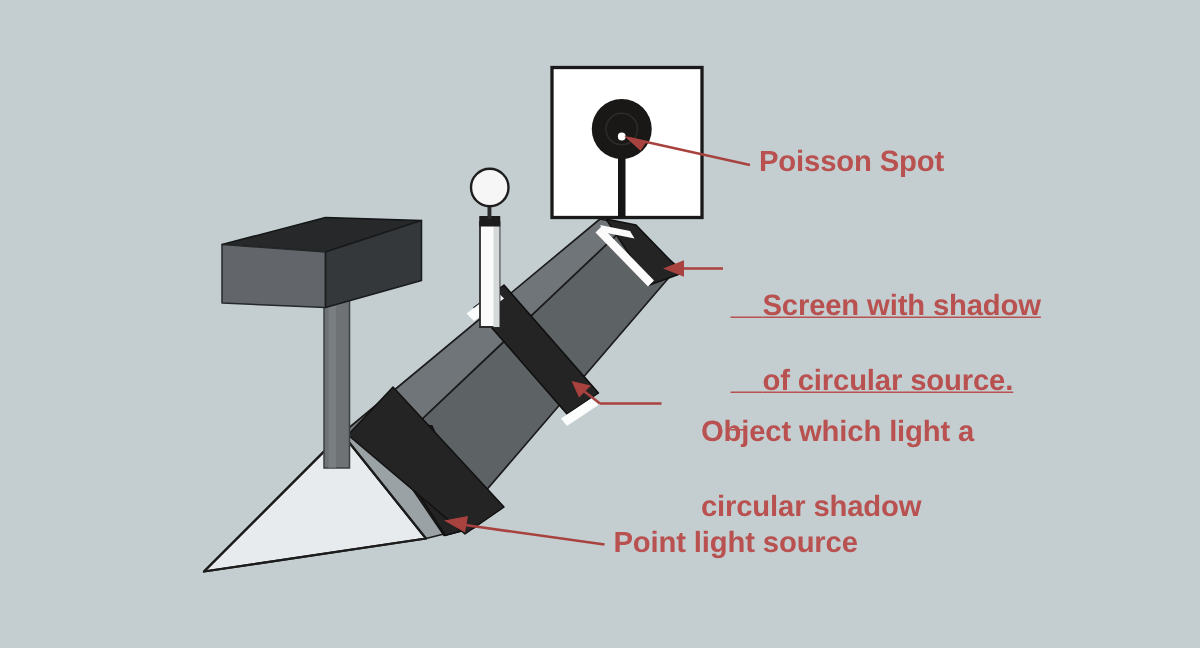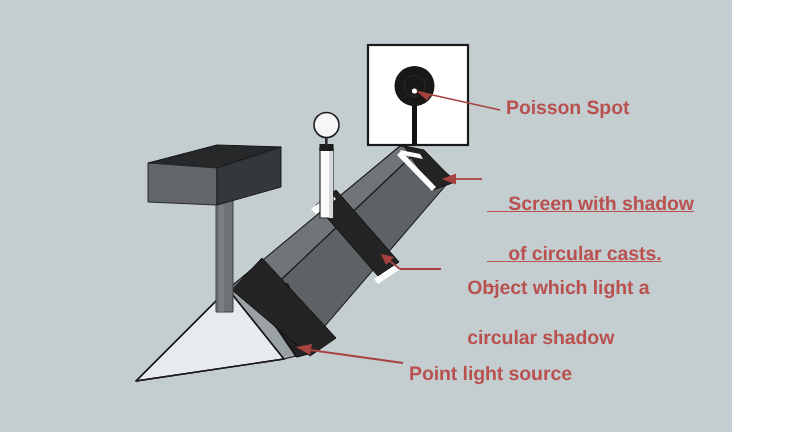--- a/index.html
+++ b/index.html
@@ -3,21 +3,21 @@
 <meta charset="utf-8">
 <title>Poisson Spot Diagram</title>
 <style>
   html, body {
     margin: 0;
     padding: 0;
     background: #ffffff;
   }
   #stage {
     position: relative;
-    width: 732px;
+    width: 800px;
     height: 432px;
     overflow: hidden;
     background: #c4ced1;
     font-family: "Liberation Sans", sans-serif;
   }
   #scene {
     position: absolute;
     left: 0;
     top: 0;
     width: 800px;
@@ -30,21 +30,21 @@
     font-size: 19.5px;
     line-height: 25px;
     color: #b8514f;
     letter-spacing: -0.1px;
     white-space: pre;
     text-rendering: geometricPrecision;
   }
   #label-poisson   { left: 506px; top: 96px; }
   #label-screen    { left: 487px; top: 167px; text-decoration: underline; }
   #label-object    { left: 446px; top: 251px; }
-  #label-source    { left: 409px; top: 362px; }
+  #label-source    { left: 409px; top: 350px; }
 </style>
 </head>
 <body>
 
 <div id="stage">
 
   <svg id="scene" viewBox="0 0 800 432">
 
     <g>
 
@@ -134,21 +134,21 @@
 
       <line x1="403" y1="363" x2="310" y2="350" stroke="#a8423f" stroke-width="1.8"></line>
       <path d="M 296,347 L 312,344 L 310,355 Z" fill="#a8423f" stroke="none"></path>
     </g>
   </svg>
 
   <div class="label" id="label-poisson">Poisson Spot</div>
 
   <div class="label" id="label-screen">
     <span>Screen with shadow</span><br>
-    <span>of circular casts.</span>
+    <span>of circular source.</span>
   </div>
 
   <div class="label" id="label-object">
     <span>Object which light a</span><br>
     <span>circular shadow</span>
   </div>
 
   <div class="label" id="label-source">Point light source</div>
 
 </div>

